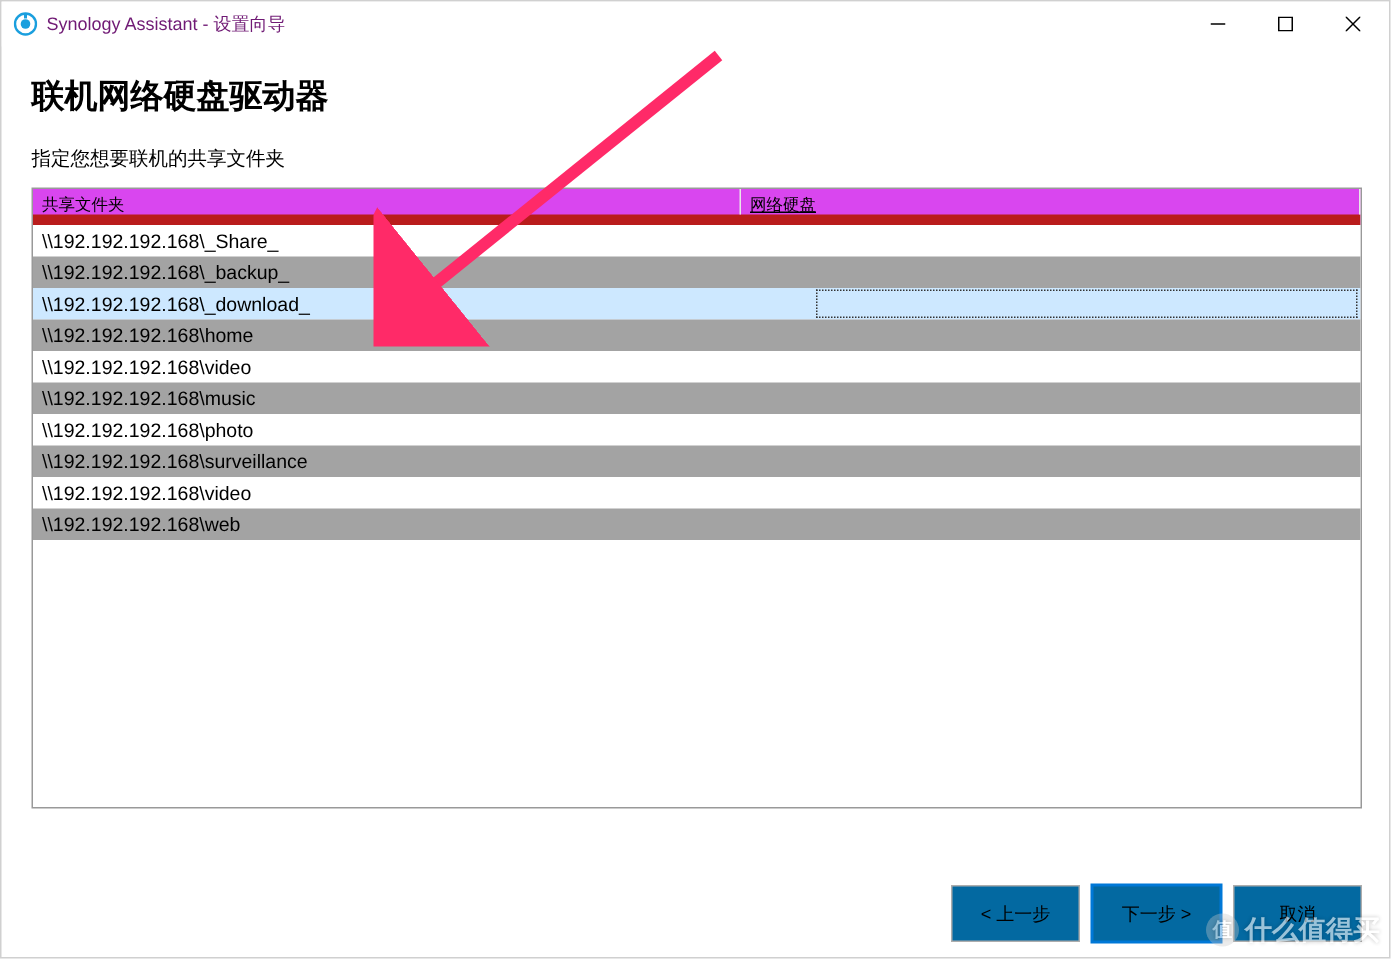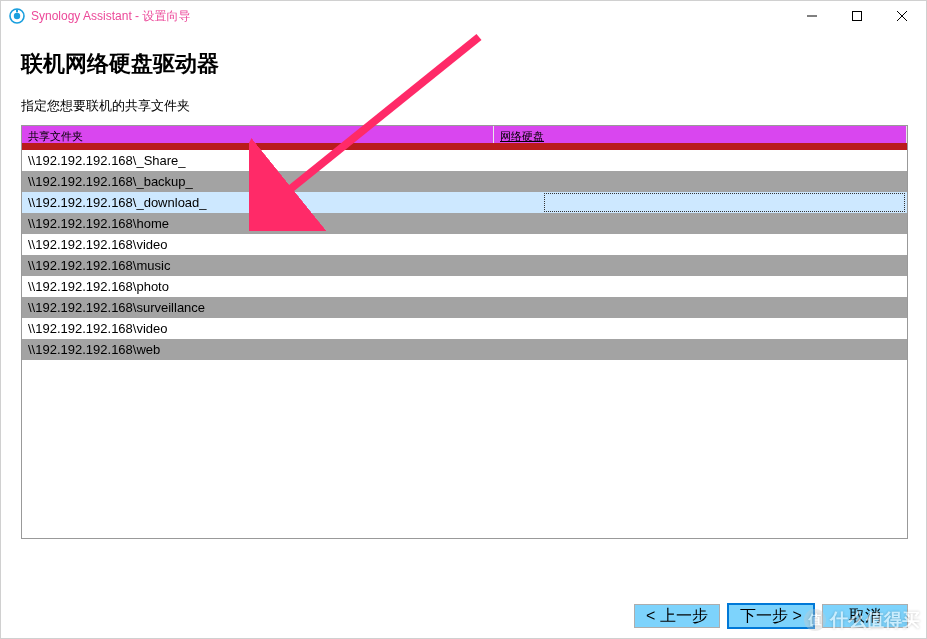--- a/index.html
+++ b/index.html
@@ -17,21 +17,21 @@
       height: 30px;
       display: flex;
       align-items: center;
       padding: 0 2px 0 8px;
       background: #fff;
     }
     .titlebar-icon {
       width: 16px; height: 16px;
       margin-right: 6px;
     }
-    .titlebar-title { font-size: 12px; color: #ec4899; }
+    .titlebar-title { font-size: 12px; color: #701a75; }
     .titlebar-spacer { flex: 1; }
     .win-btn {
       width: 45px; height: 28px;
       display: flex; align-items: center; justify-content: center;
       color: #000;
     }
     .content {
       padding: 18px 20px 10px 20px;
     }
     .heading {
@@ -82,24 +82,24 @@
     }
     .footer {
       position: absolute;
       bottom: 10px;
       right: 18px;
       display: flex;
       gap: 8px;
     }
     .btn {
       min-width: 86px;
-      height: 24px;
+      height: 38px;
       border: 1px solid #adadad;
-      background: #7dd3fc;
-      font-size: 16px;
+      background: #0369a1;
+      font-size: 12px;
       display: flex;
       align-items: center;
       justify-content: center;
       padding: 0 8px;
       cursor: default;
     }
     .btn.primary {
       border: 1px solid #0078d7;
       outline: 1px solid #0078d7;
     }

